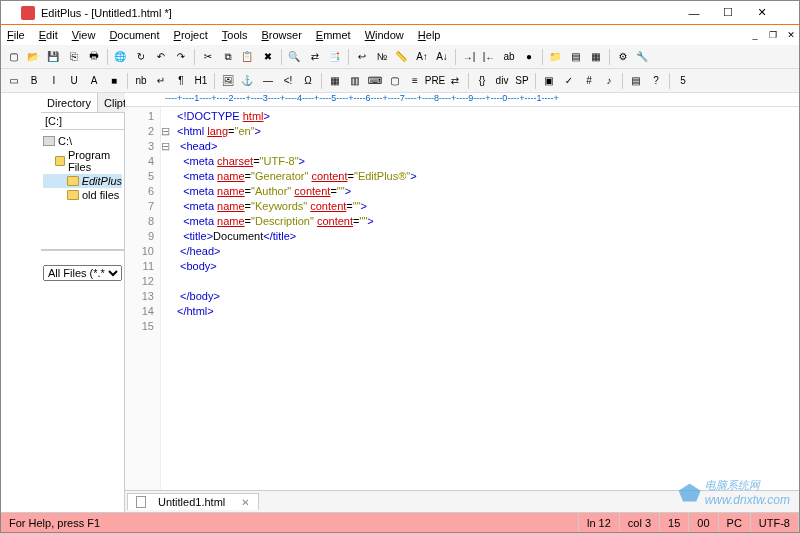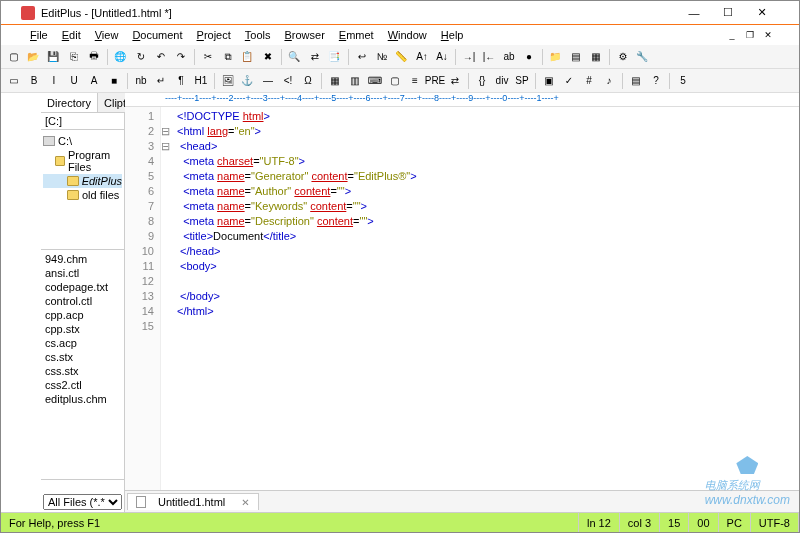--- a/index.html
+++ b/index.html
@@ -2,21 +2,21 @@
 <html><head>
 <meta charset="utf-8">
 <style>
 * { margin: 0; padding: 0; box-sizing: border-box; font-family: "Segoe UI", Tahoma, sans-serif; font-size: 11px; }
 body { background: #fff; width: 800px; height: 533px; overflow: hidden; display: flex; flex-direction: column; border: 1px solid #888; }
 .titlebar { height: 24px; display: flex; align-items: center; padding: 0 20px; background: #fff; border-bottom: 1px solid #f97316; }
 .titlebar .icon { width: 14px; height: 14px; background: #d44; border-radius: 2px; margin-right: 6px; }
 .titlebar .title { flex: 1; }
 .win-controls { display: flex; gap: 0; }
 .win-btn { width: 34px; height: 22px; display: flex; align-items: center; justify-content: center; }
-.menubar { height: 20px; display: flex; align-items: center; padding: 0 23px; gap: 2px; background: #fff; }
+.menubar { height: 20px; display: flex; align-items: center; padding: 0 0; gap: 2px; background: #fff; }
 .menu-item { padding: 2px 6px; }
 .menu-item u { text-decoration: underline; }
 .mdi-controls { margin-left: auto; display: flex; gap: 2px; }
 .mdi-btn { width: 16px; height: 14px; display: flex; align-items: center; justify-content: center; font-size: 9px; }
 .toolbar { height: 24px; display: flex; align-items: center; padding: 2px 4px; gap: 2px; background: #f5f5f5; border-bottom: 1px solid #ddd; }
 .tb-btn { width: 18px; height: 18px; display: flex; align-items: center; justify-content: center; border: 1px solid transparent; font-size: 10px; }
 .tb-sep { width: 1px; height: 16px; background: #ccc; margin: 0 2px; }
 .main { flex: 1; display: flex; min-height: 0; }
 .sidebar { width: 124px; display: flex; flex-direction: column; border-right: 1px solid #ccc; background: #fff; padding-left: 40px; }
 .side-tabs { height: 20px; display: flex; border-bottom: 1px solid #ccc; }
@@ -42,24 +42,24 @@
 .gutter { width: 36px; text-align: right; color: #888; background: #fafafa; padding: 2px 6px 2px 2px; border-right: 1px solid #eee; }
 .fold { width: 12px; padding: 2px 0; color: #888; }
 .code { padding: 2px 4px; white-space: pre; }
 .t-tag { color: #0000cc; }
 .t-attr { color: #cc0000; text-decoration: underline; }
 .t-val { color: #888800; }
 .file-tabs { height: 22px; display: flex; align-items: center; border-top: 1px solid #ccc; background: #f5f5f5; padding: 0 2px; }
 .file-tab { display: flex; align-items: center; gap: 12px; padding: 2px 8px; background: #fff; border: 1px solid #ccc; border-bottom: none; }
 .file-tab .doc-icon { width: 10px; height: 12px; background: #fff; border: 1px solid #999; position: relative; }
 .file-tab .x { margin-left: 4px; color: #888; font-size: 10px; }
-.statusbar { height: 20px; display: flex; align-items: center; border-top: 1px solid #ccc; background: #bef264; font-size: 11px; }
+.statusbar { height: 20px; display: flex; align-items: center; border-top: 1px solid #ccc; background: #fca5a5; font-size: 11px; }
 .status-cell { padding: 0 8px; border-right: 1px solid #ccc; height: 100%; display: flex; align-items: center; }
 .status-cell.main { flex: 1; }
-.watermark { position: absolute; right: 10px; bottom: 26px; color: #4aa3e0; font-size: 16px; font-style: italic; opacity: 0.7; pointer-events: none; display: flex; align-items: center; gap: 4px; flex-direction: column; }
+.watermark { position: absolute; right: 10px; bottom: 26px; color: #4aa3e0; font-size: 16px; font-style: italic; opacity: 0.7; pointer-events: none; display: flex; align-items: center; gap: 4px; }
 .watermark .logo { width: 22px; height: 18px; background: #4aa3e0; clip-path: polygon(50% 0,100% 40%,80% 100%,20% 100%,0 40%); }
 </style>
 </head>
 <body>
 
 <div class="titlebar">
   <div class="icon"></div>
   <div class="title">EditPlus - [Untitled1.html *]</div>
   <div class="win-controls">
     <div class="win-btn">—</div>
@@ -192,33 +192,20 @@
           <span>Program Files</span>
         </div>
         <div class="tree-item indent-2 sel">
           <span class="folder-icon"></span>
           <span>EditPlus</span>
         </div>
         <div class="tree-item indent-2">
           <span class="folder-icon"></span>
           <span>old files</span>
         </div>
-      </div>
-    <div class="file-list" id="flist">
-        <div class="file-item">949.chm</div>
-        <div class="file-item">ansi.ctl</div>
-        <div class="file-item">codepage.txt</div>
-        <div class="file-item">control.ctl</div>
-        <div class="file-item">cpp.acp</div>
-        <div class="file-item">cpp.stx</div>
-        <div class="file-item">cs.acp</div>
-        <div class="file-item">cs.stx</div>
-        <div class="file-item">css.stx</div>
-        <div class="file-item">css2.ctl</div>
-        <div class="file-item">editplus.chm</div>
       </div>
     <div class="filter">
       <select><option>All Files (*.*)</option></select>
     </div>
   </div>
 
   <div class="editor-area">
     <div class="ruler">----+----1----+----2----+----3----+----4----+----5----+----6----+----7----+----8----+----9----+----0----+----1----+</div>
     <div class="code-wrap">
       <div class="gutter" id="gutter">

